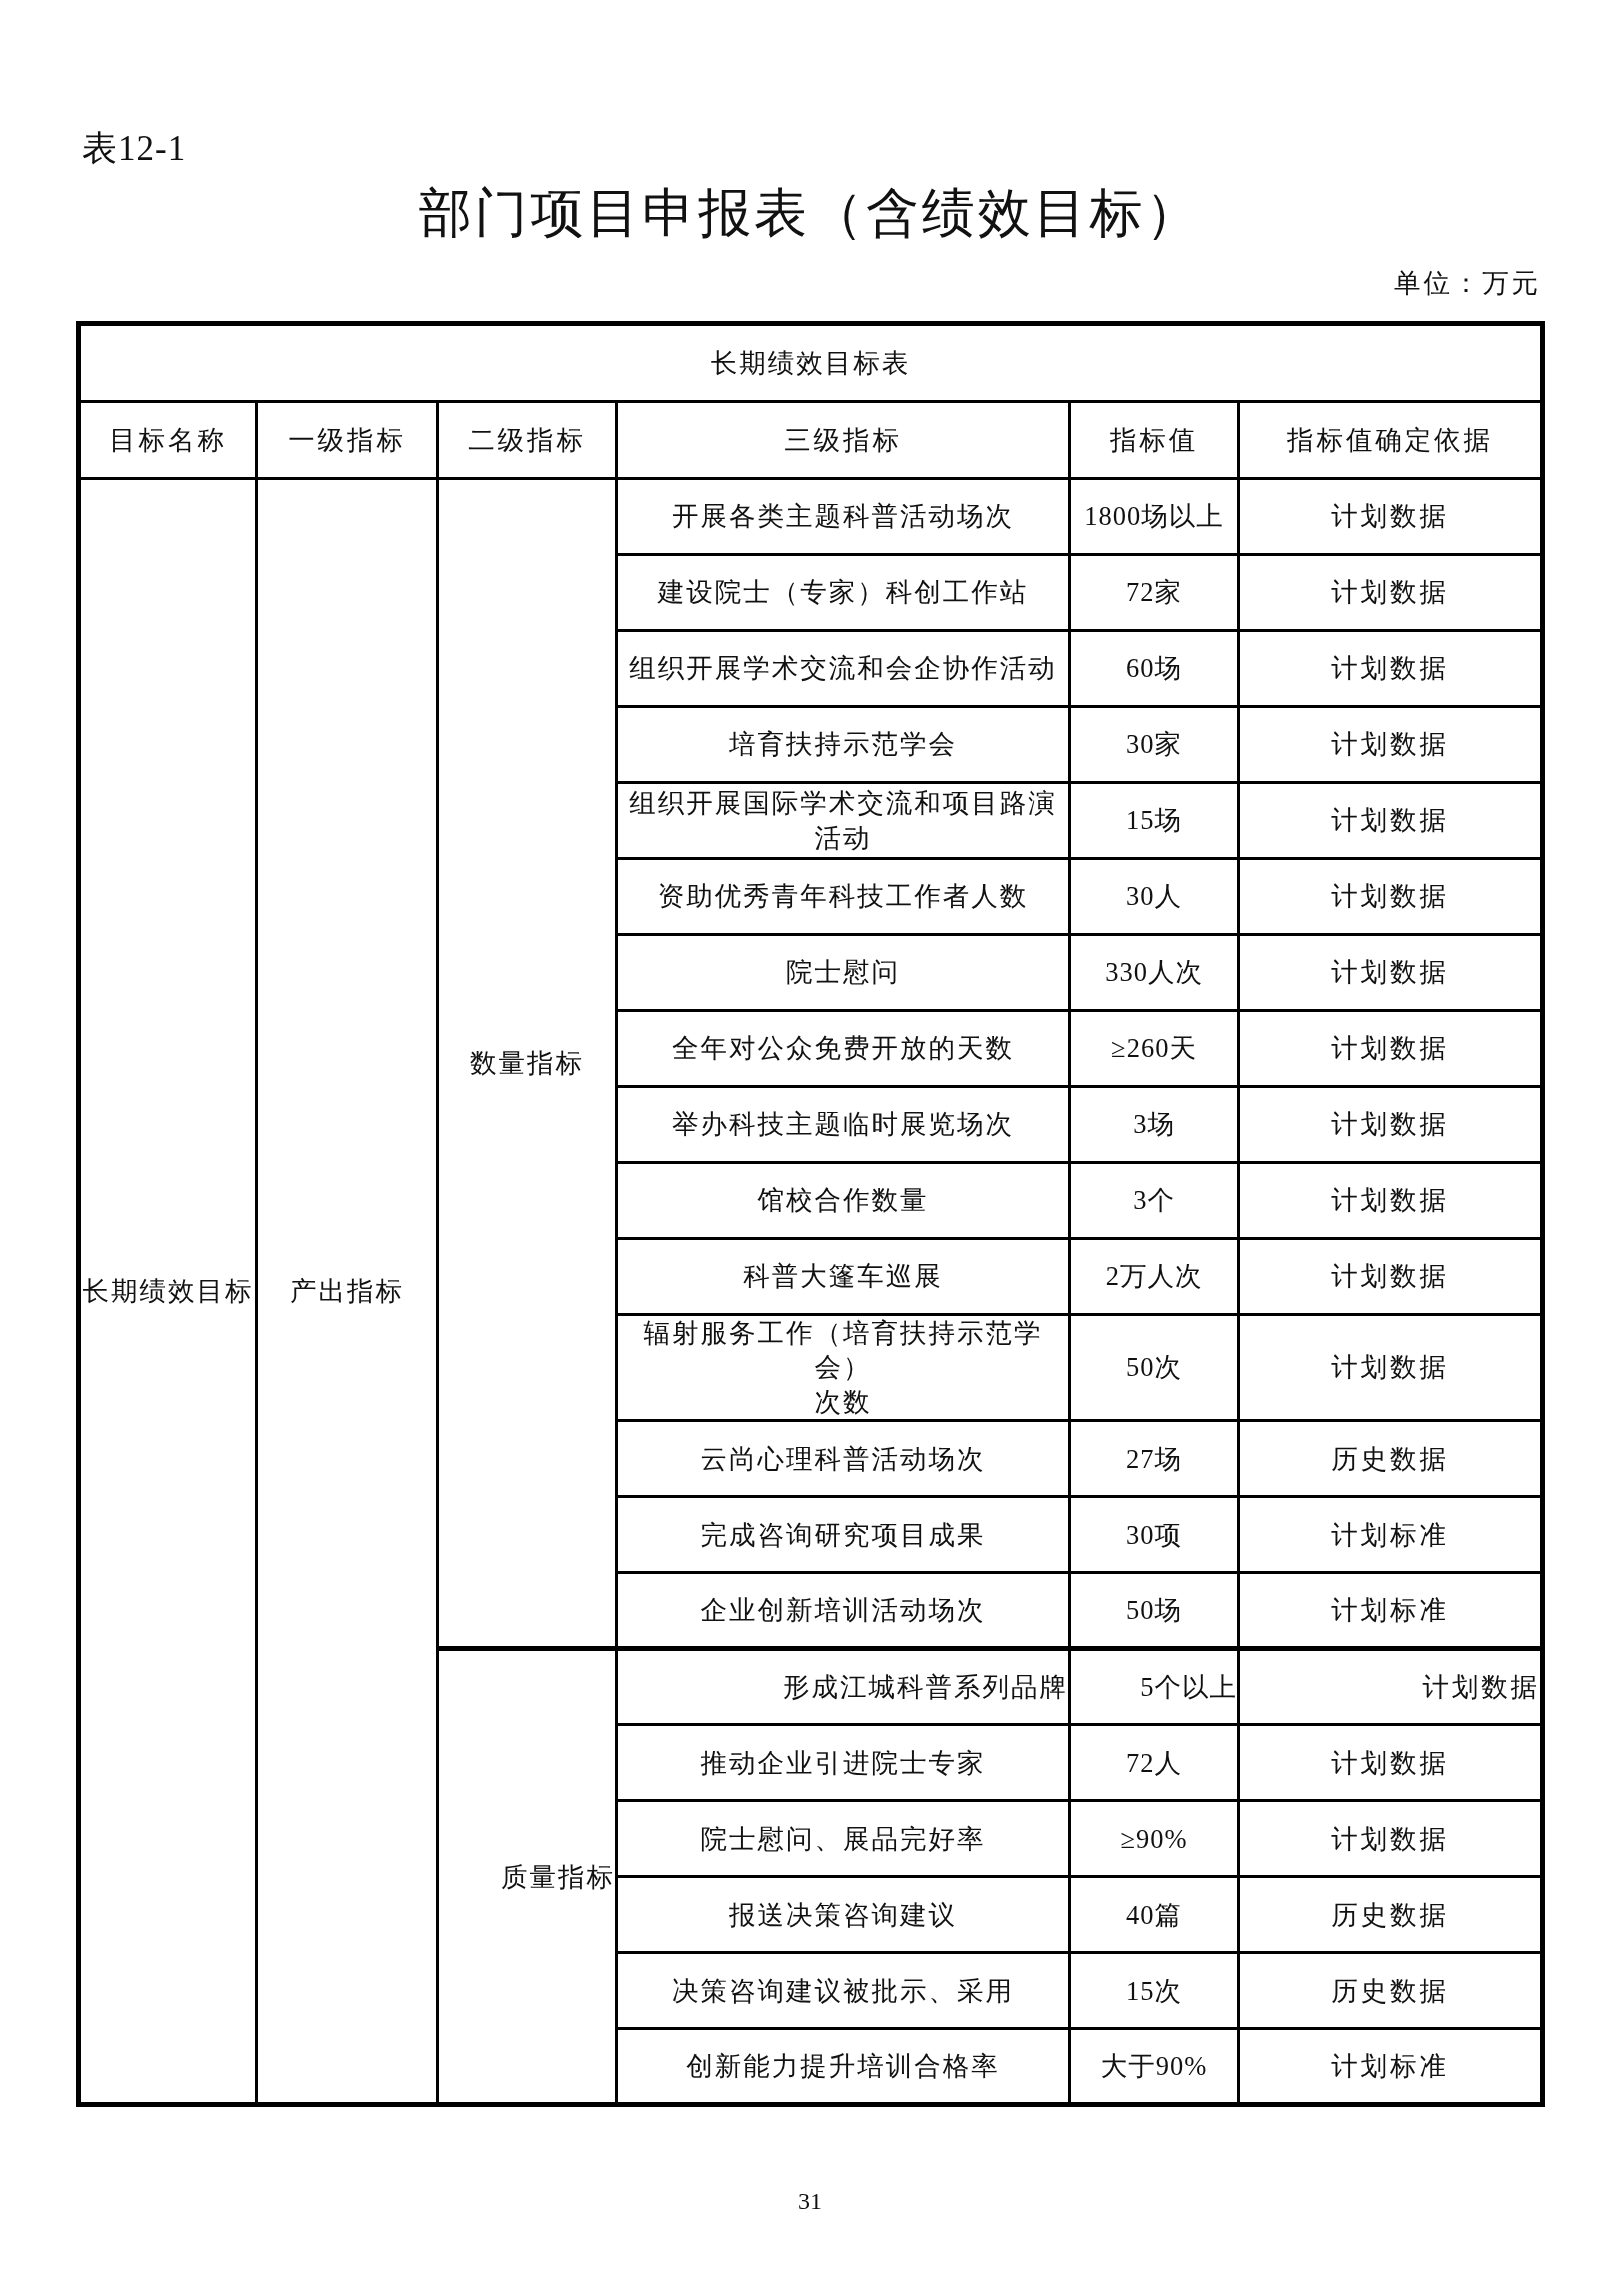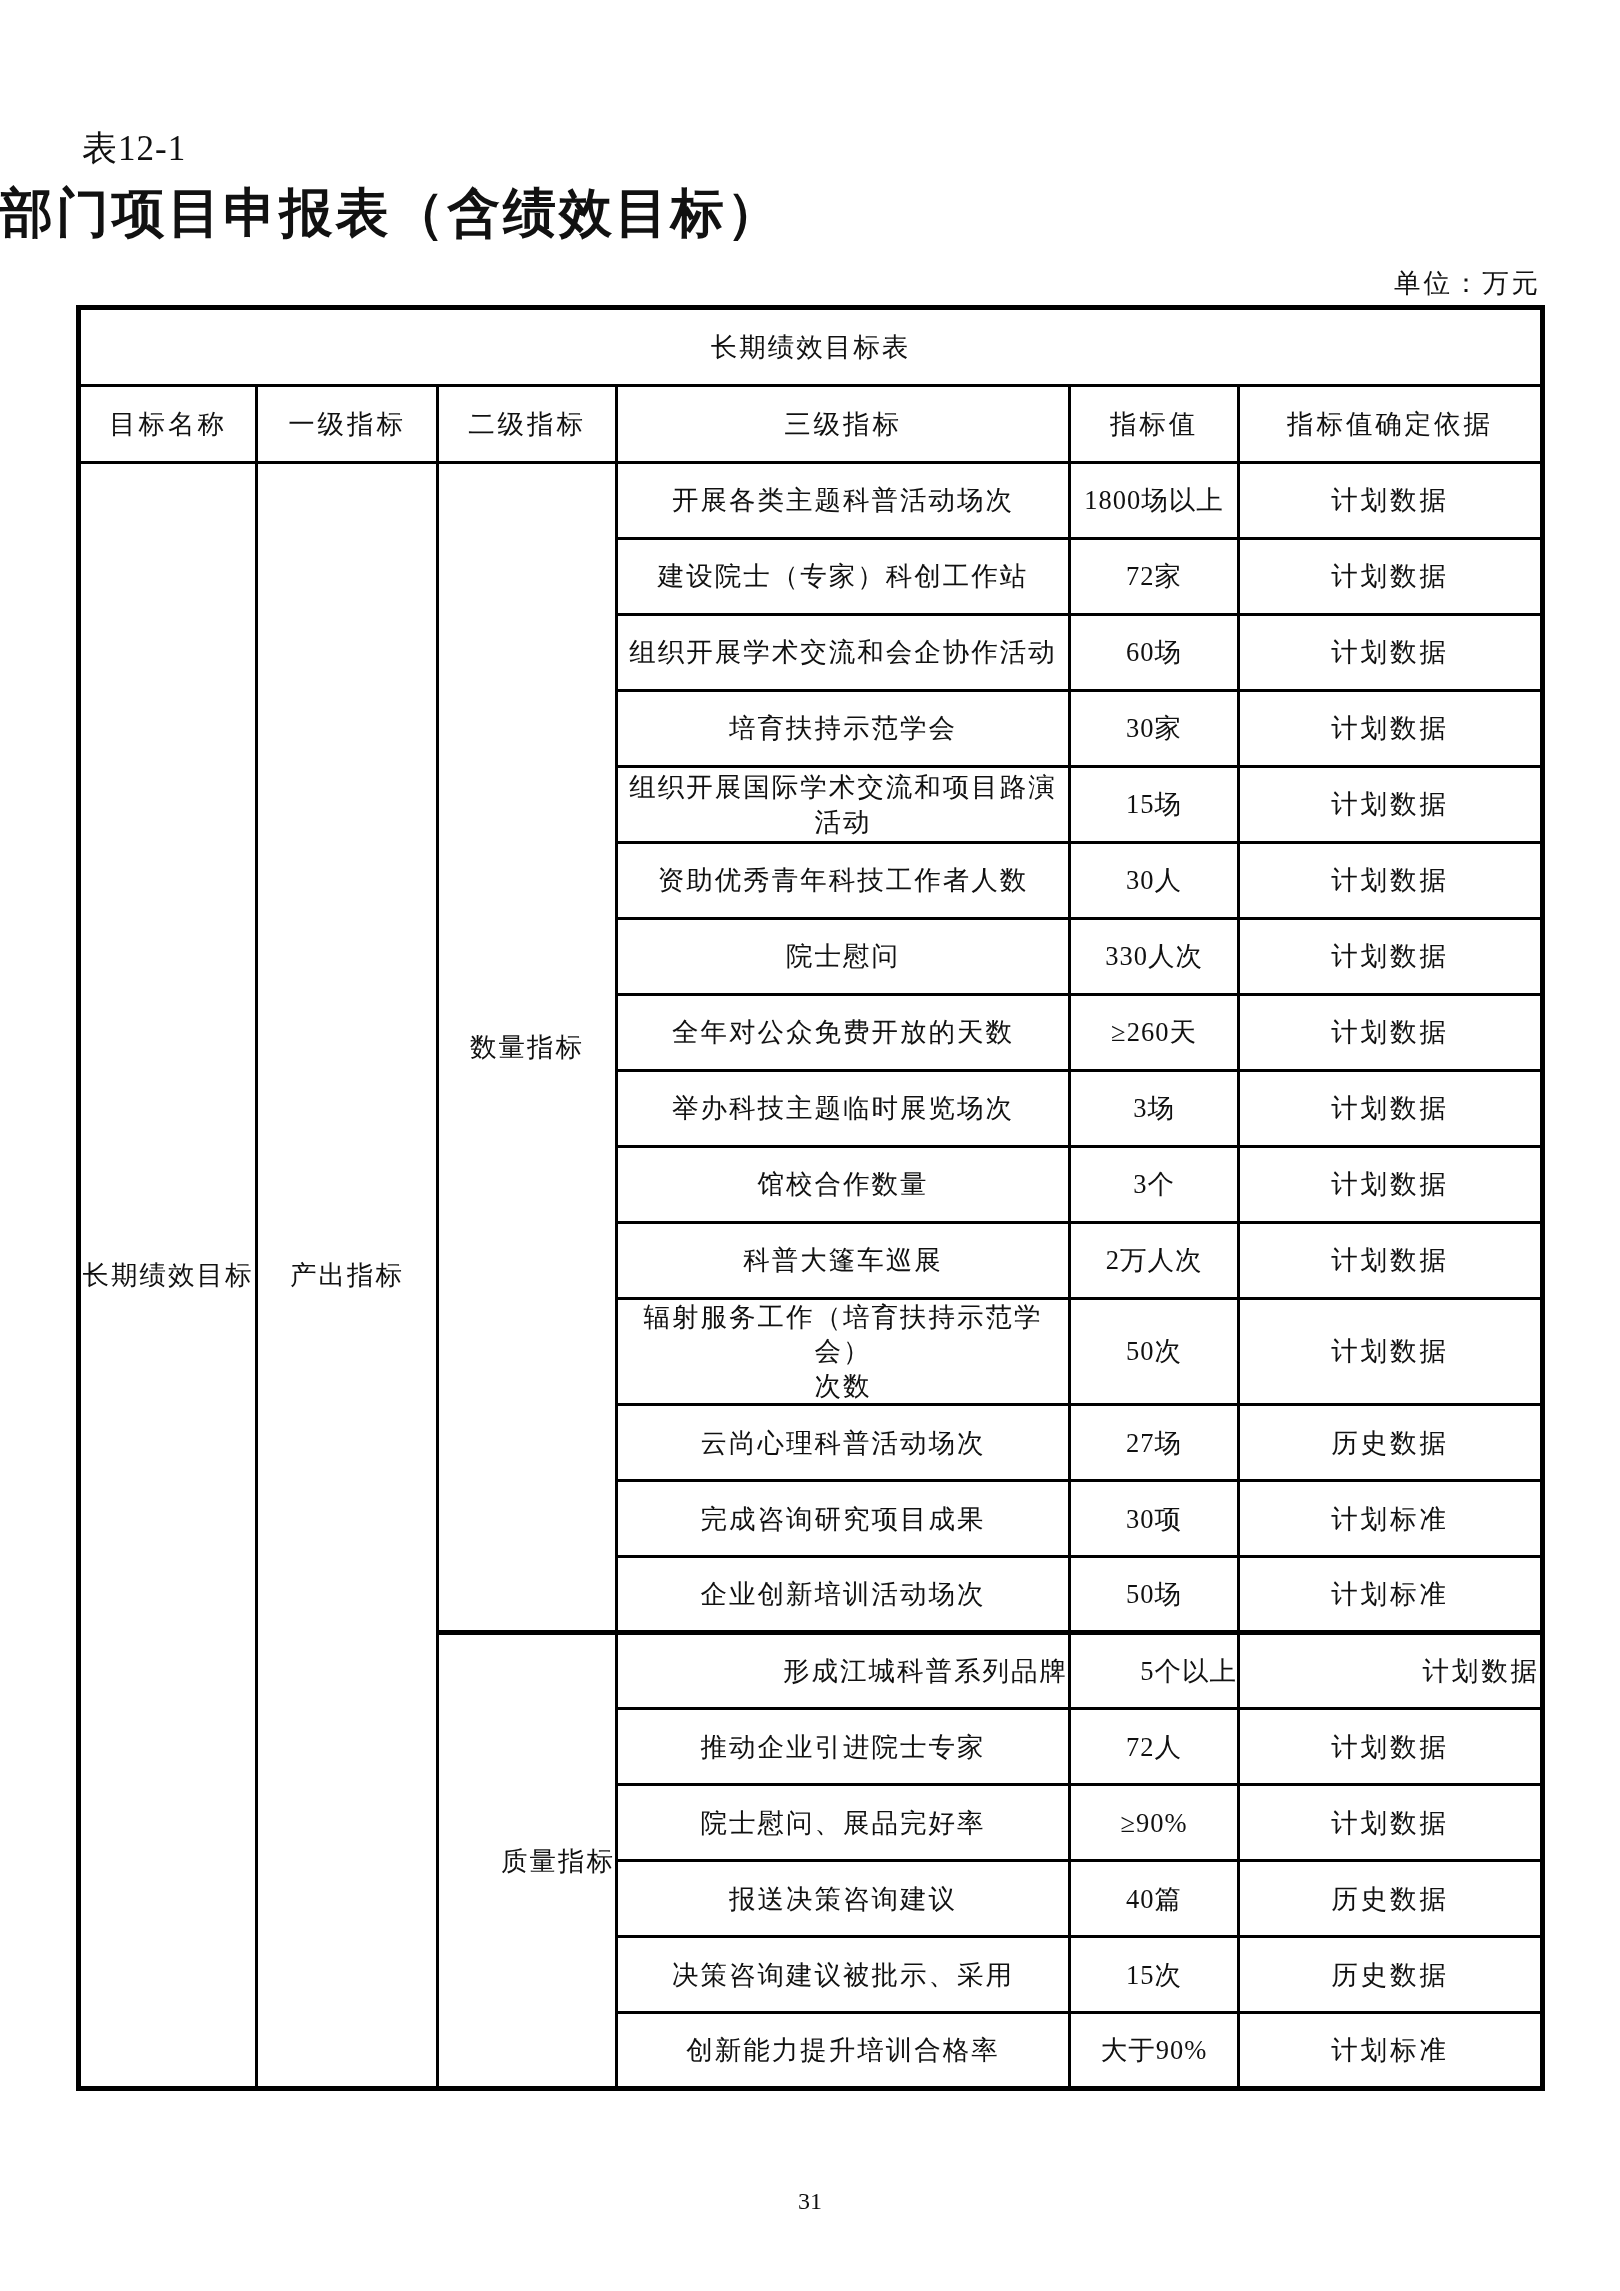--- a/index.html
+++ b/index.html
@@ -8,28 +8,28 @@
     background:#ffffff; color:#111;
     font-family:"Liberation Serif","DejaVu Serif",serif;
     overflow:hidden;
   }
   .form-code {
     position:absolute; left:82px; top:125px;
     font-size:35px; letter-spacing:1px;
   }
   .doc-title {
     position:absolute; left:0; top:178px; width:100%;
-    text-align:left; font-size:53px; font-weight:700; letter-spacing:2.9px;
+    text-align:center; font-size:53px; font-weight:400; letter-spacing:2.9px;
   }
   .unit-note {
     position:absolute; right:79px; top:265px;
     font-size:26.5px; letter-spacing:2.9px;
   }
   table.perf {
-    position:absolute; left:76px; top:305px;
+    position:absolute; left:76px; top:321px;
     width:1464px; border-collapse:collapse; table-layout:fixed;
     border:5.9px solid #000;
   }
   table.perf td {
     border:3.9px solid #000;
     text-align:center; vertical-align:middle;
     font-size:26.5px; line-height:1.3; color:#111;
     padding:0; overflow:hidden;
   }
   tr.caption-row td { height:74px; letter-spacing:2px; }

